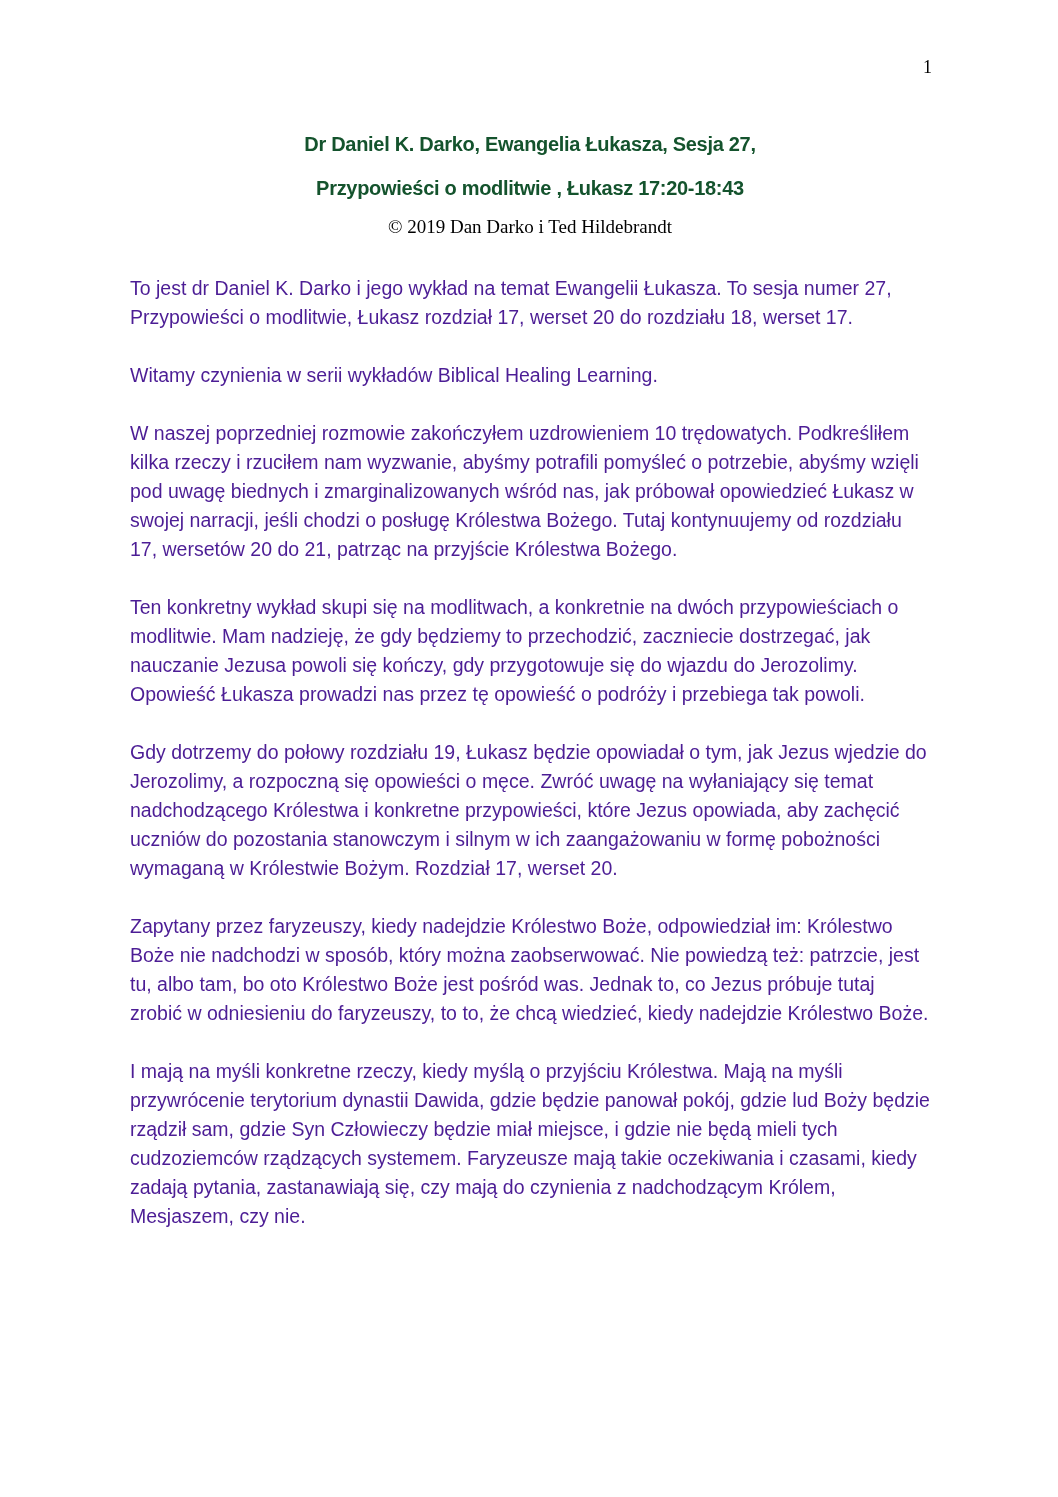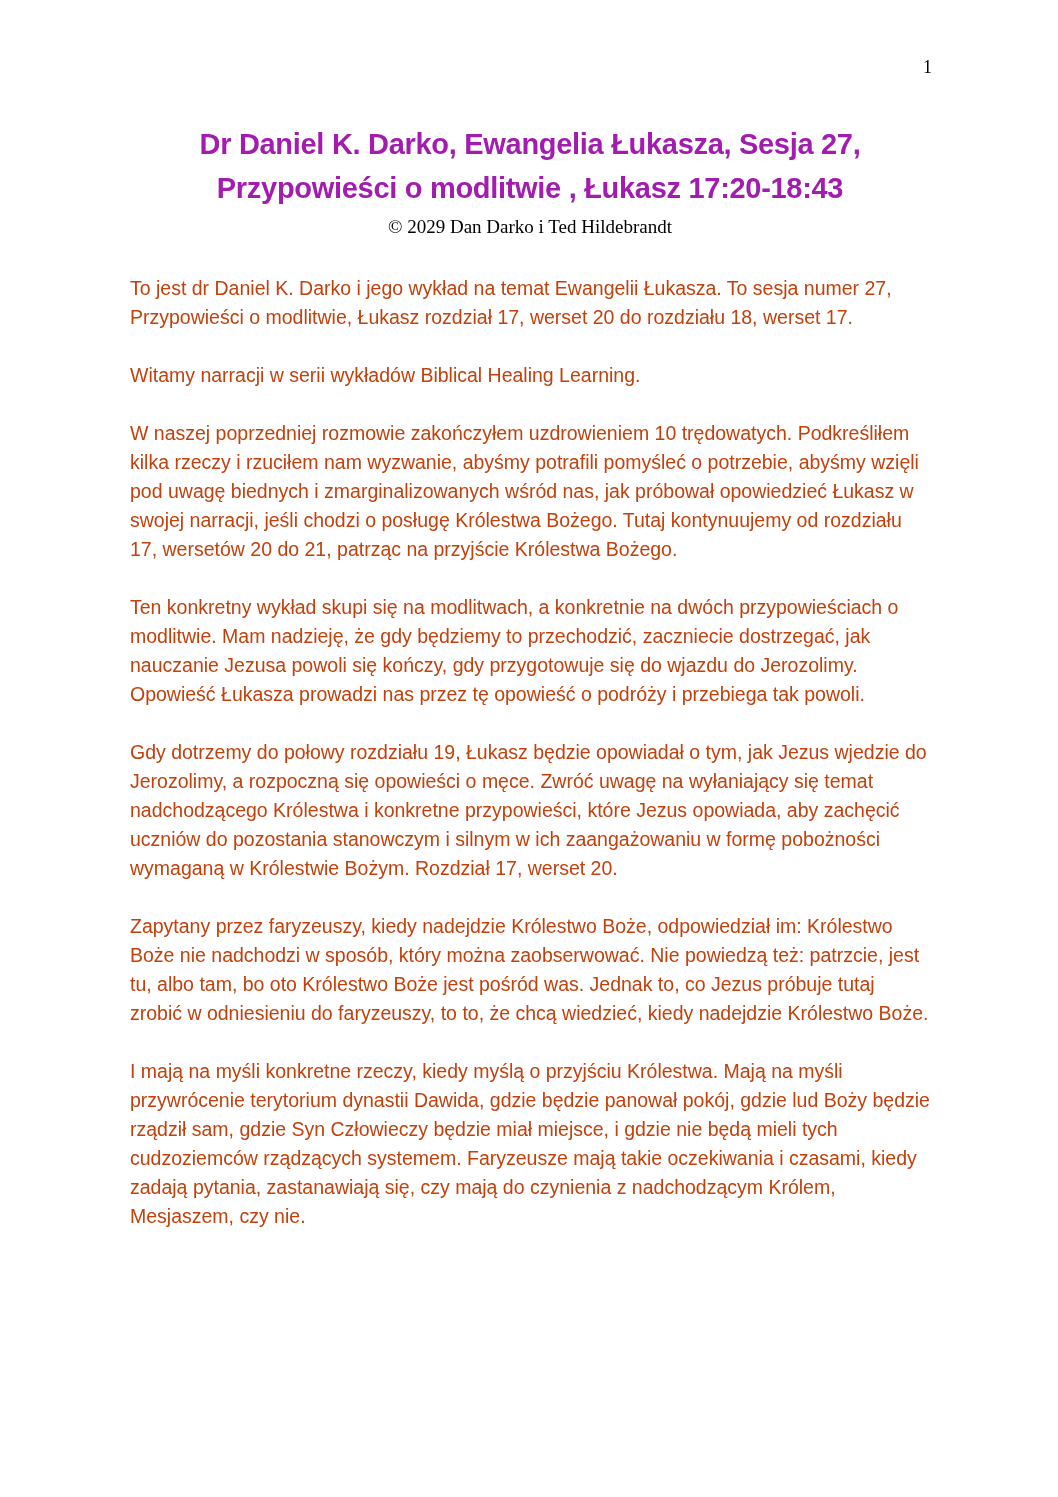--- a/index.html
+++ b/index.html
@@ -25,62 +25,62 @@
     font-size: 18px;
     color: #000000;
   }
   .content {
     padding: 122px 128px 0 130px;
   }
   .doc-title {
     margin: 0;
     text-align: center;
     font-weight: bold;
-    font-size: 29px;
+    font-size: 20px;
     line-height: 44px;
-    color: #a21caf;
+    color: #14532d;
     letter-spacing: -0.3px;
   }
   .copyright {
     margin: 5px 0 0 0;
     text-align: center;
     font-family: "Liberation Serif", serif;
     font-size: 19px;
     line-height: 24px;
     color: #000000;
   }
   .body-text {
     margin-top: 35px;
   }
   .body-text p {
     margin: 0 0 29px 0;
     font-size: 19.5px;
     line-height: 29px;
-    color: #c2410c;
+    color: #4c1d95;
   }
 </style>
 </head>
 <body>
 
 <div class="page">
 
   <div class="page-number">1</div>
 
   <div class="content">
 
     <h1 class="doc-title">
       <span style="display:block">Dr Daniel K. Darko, Ewangelia Łukasza, Sesja 27,</span>
       <span style="display:block">Przypowieści o modlitwie , Łukasz 17:20-18:43</span>
     </h1>
 
-    <div class="copyright">© 2029 Dan Darko i Ted Hildebrandt</div>
+    <div class="copyright">© 2019 Dan Darko i Ted Hildebrandt</div>
 
     <div class="body-text">
       <p>To jest dr Daniel K. Darko i jego wykład na temat Ewangelii Łukasza. To sesja numer 27, Przypowieści o modlitwie, Łukasz rozdział 17, werset 20 do rozdziału 18, werset 17.</p>
-      <p>Witamy narracji w serii wykładów Biblical Healing Learning.</p>
+      <p>Witamy czynienia w serii wykładów Biblical Healing Learning.</p>
       <p>W naszej poprzedniej rozmowie zakończyłem uzdrowieniem 10 trędowatych. Podkreśliłem kilka rzeczy i rzuciłem nam wyzwanie, abyśmy potrafili pomyśleć o potrzebie, abyśmy wzięli pod uwagę biednych i zmarginalizowanych wśród nas, jak próbował opowiedzieć Łukasz w swojej narracji, jeśli chodzi o posługę Królestwa Bożego. Tutaj kontynuujemy od rozdziału 17, wersetów 20 do 21, patrząc na przyjście Królestwa Bożego.</p>
       <p>Ten konkretny wykład skupi się na modlitwach, a konkretnie na dwóch przypowieściach o modlitwie. Mam nadzieję, że gdy będziemy to przechodzić, zaczniecie dostrzegać, jak nauczanie Jezusa powoli się kończy, gdy przygotowuje się do wjazdu do Jerozolimy. Opowieść Łukasza prowadzi nas przez tę opowieść o podróży i przebiega tak powoli.</p>
       <p>Gdy dotrzemy do połowy rozdziału 19, Łukasz będzie opowiadał o tym, jak Jezus wjedzie do Jerozolimy, a rozpoczną się opowieści o męce. Zwróć uwagę na wyłaniający się temat nadchodzącego Królestwa i konkretne przypowieści, które Jezus opowiada, aby zachęcić uczniów do pozostania stanowczym i silnym w ich zaangażowaniu w formę pobożności wymaganą w Królestwie Bożym. Rozdział 17, werset 20.</p>
       <p>Zapytany przez faryzeuszy, kiedy nadejdzie Królestwo Boże, odpowiedział im: Królestwo Boże nie nadchodzi w sposób, który można zaobserwować. Nie powiedzą też: patrzcie, jest tu, albo tam, bo oto Królestwo Boże jest pośród was. Jednak to, co Jezus próbuje tutaj zrobić w odniesieniu do faryzeuszy, to to, że chcą wiedzieć, kiedy nadejdzie Królestwo Boże.</p>
       <p>I mają na myśli konkretne rzeczy, kiedy myślą o przyjściu Królestwa. Mają na myśli przywrócenie terytorium dynastii Dawida, gdzie będzie panował pokój, gdzie lud Boży będzie rządził sam, gdzie Syn Człowieczy będzie miał miejsce, i gdzie nie będą mieli tych cudzoziemców rządzących systemem. Faryzeusze mają takie oczekiwania i czasami, kiedy zadają pytania, zastanawiają się, czy mają do czynienia z nadchodzącym Królem, Mesjaszem, czy nie.</p>
     </div>
 
   </div>
 
 </div>

